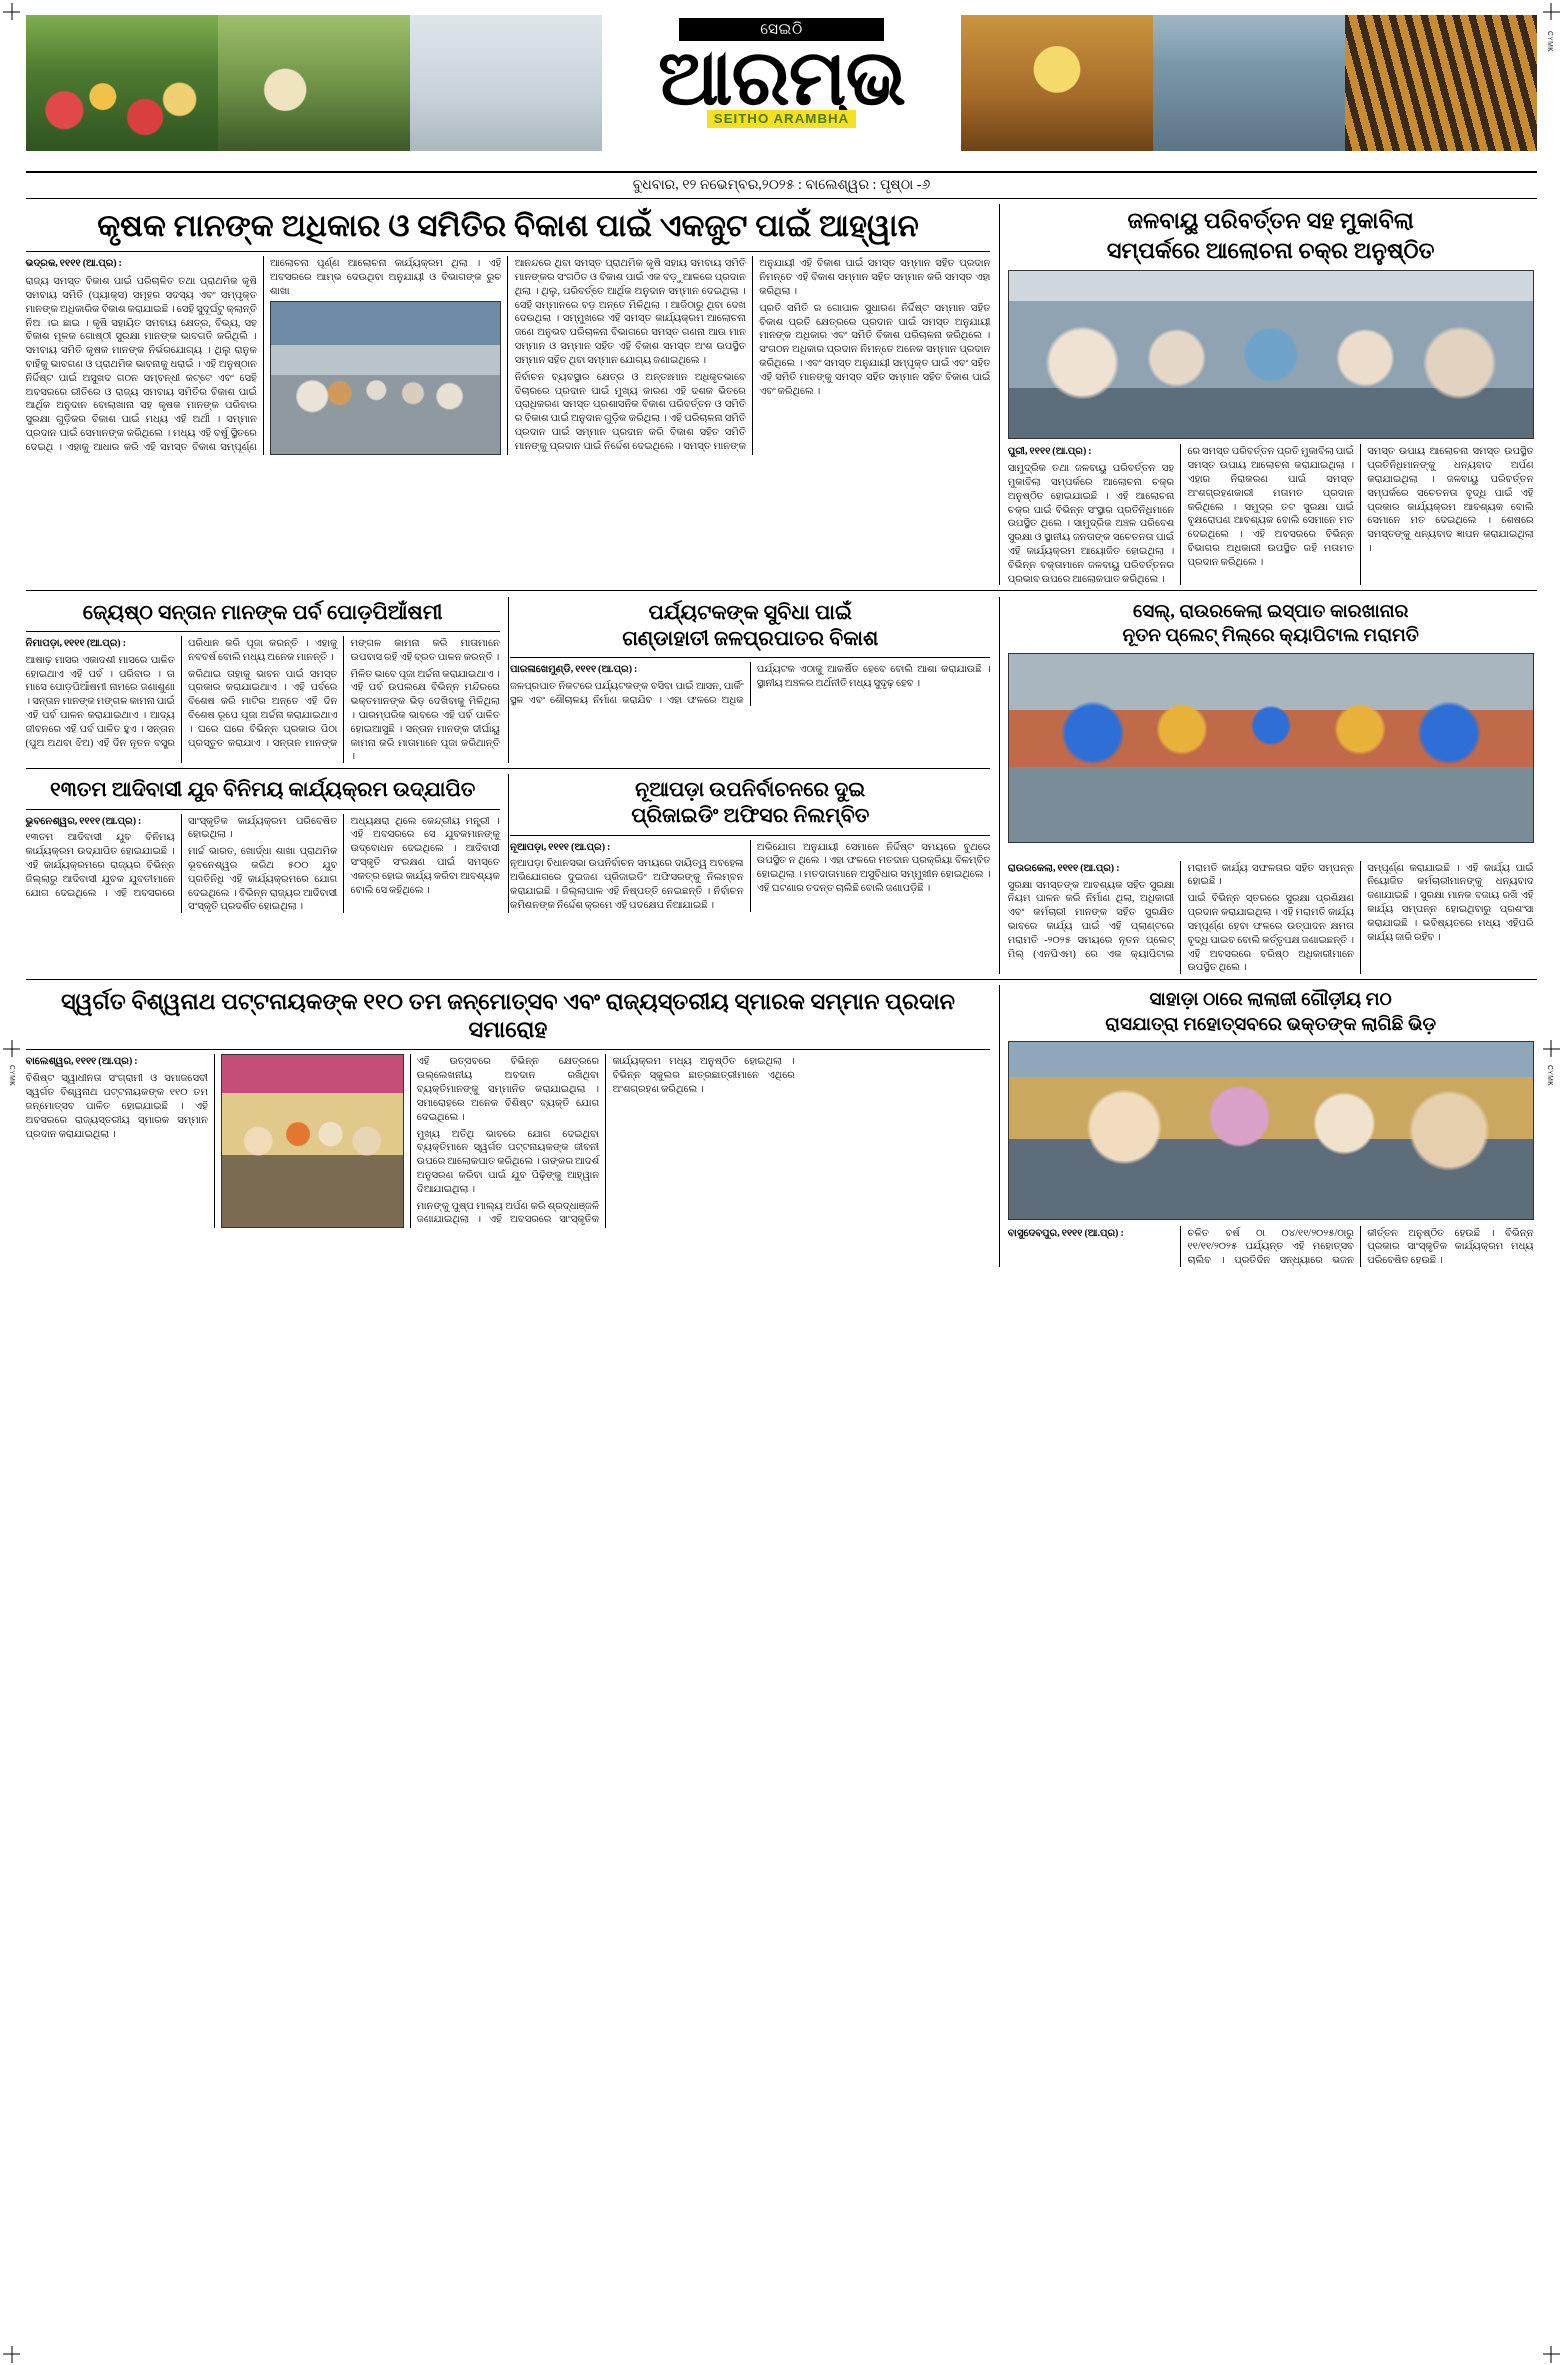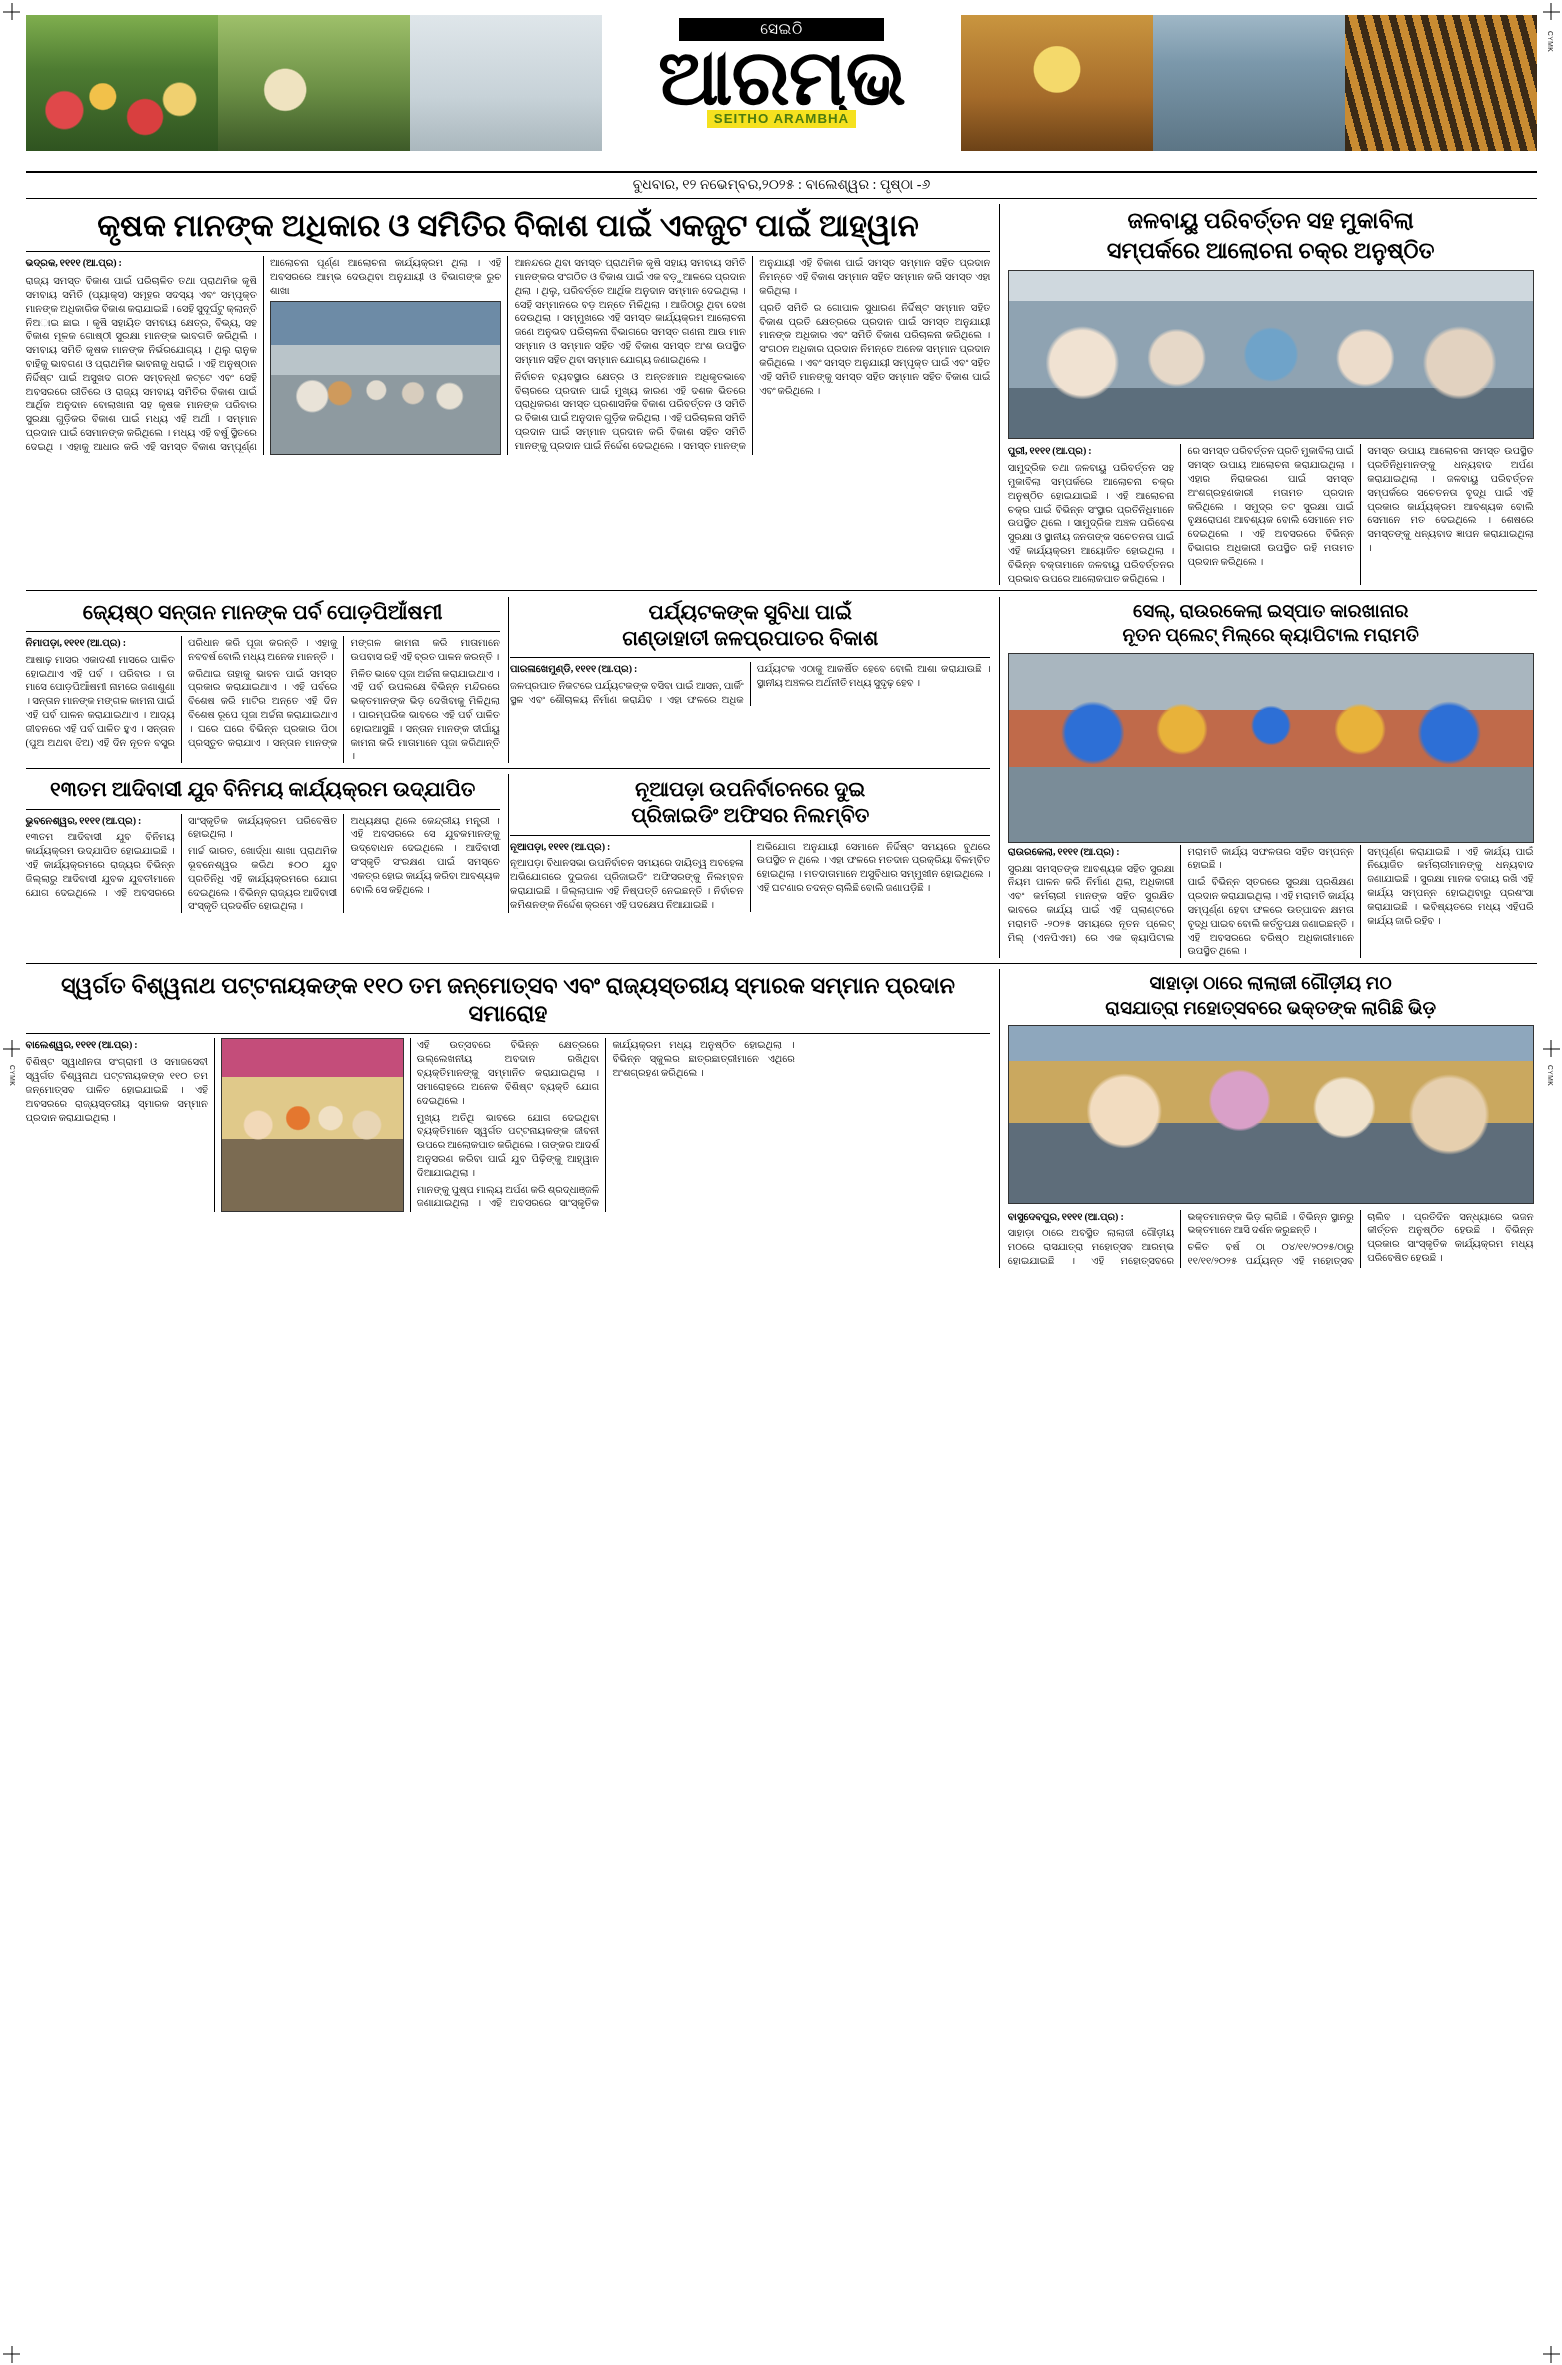--- a/index.html
+++ b/index.html
@@ -315,21 +315,21 @@
               <p>ଅଭିଯୋଗ ଅନୁଯାୟୀ ସେମାନେ ନିର୍ଦ୍ଦିଷ୍ଟ ସମୟରେ ବୁଥରେ ଉପସ୍ଥିତ ନ ଥିଲେ । ଏହା ଫଳରେ ମତଦାନ ପ୍ରକ୍ରିୟା ବିଳମ୍ବିତ ହୋଇଥିଲା । ମତଦାତାମାନେ ଅସୁବିଧାର ସମ୍ମୁଖୀନ ହୋଇଥିଲେ । ଏହି ଘଟଣାର ତଦନ୍ତ ଚାଲିଛି ବୋଲି ଜଣାପଡ଼ିଛି ।</p>
             </div>
           </div>
         </div>
       </div>
 
       <div class="col-right">
         <div class="headline h-sm">ସେଲ୍, ରାଉରକେଲା ଇସ୍ପାତ କାରଖାନାର</div>
         <div class="headline h-sm" style="margin-top:-4.1px">ନୂତନ ପ୍ଲେଟ୍ ମିଲ୍‌ରେ କ୍ୟାପିଟାଲ ମରାମତି</div>
         <div class="photo news-photo-3"></div>
-        <div class="body-text cols c3" style="margin-top:2px">
+        <div class="body-text cols c3" style="margin-top:18px">
           <p><span class="bylinecap">ରାଉରକେଲା, ୧୧୧୧ (ଆ.ପ୍ର) :</span></p>
           <p>ସୁରକ୍ଷା ସମସ୍ତଙ୍କ ଆବଶ୍ୟକ ସହିତ ସୁରକ୍ଷା ନିୟମ ପାଳନ କରି ନିର୍ମାଣ ଥିଲା, ଅଧିକାରୀ ଏବଂ କର୍ମଚାରୀ ମାନଙ୍କ ସହିତ ସୁରକ୍ଷିତ ଭାବରେ କାର୍ଯ୍ୟ ପାଇଁ ଏହି ପ୍ଲାଣ୍ଟରେ ମରାମତି -୨୦୨୫ ସମୟରେ ନୂତନ ପ୍ଲେଟ୍ ମିଲ୍ (ଏନପିଏମ) ରେ ଏକ କ୍ୟାପିଟାଲ ମରାମତି କାର୍ଯ୍ୟ ସଫଳତାର ସହିତ ସମ୍ପନ୍ନ ହୋଇଛି ।</p>
           <p>ପାଇଁ ବିଭିନ୍ନ ସ୍ତରରେ ସୁରକ୍ଷା ପ୍ରଶିକ୍ଷଣ ପ୍ରଦାନ କରାଯାଇଥିଲା । ଏହି ମରାମତି କାର୍ଯ୍ୟ ସମ୍ପୂର୍ଣ୍ଣ ହେବା ଫଳରେ ଉତ୍ପାଦନ କ୍ଷମତା ବୃଦ୍ଧି ପାଇବ ବୋଲି କର୍ତ୍ତୃପକ୍ଷ ଜଣାଇଛନ୍ତି । ଏହି ଅବସରରେ ବରିଷ୍ଠ ଅଧିକାରୀମାନେ ଉପସ୍ଥିତ ଥିଲେ ।</p>
           <p>ସମ୍ପୂର୍ଣ୍ଣ କରାଯାଇଛି । ଏହି କାର୍ଯ୍ୟ ପାଇଁ ନିୟୋଜିତ କର୍ମଚାରୀମାନଙ୍କୁ ଧନ୍ୟବାଦ ଜଣାଯାଇଛି । ସୁରକ୍ଷା ମାନକ ବଜାୟ ରଖି ଏହି କାର୍ଯ୍ୟ ସମ୍ପନ୍ନ ହୋଇଥିବାରୁ ପ୍ରଶଂସା କରାଯାଇଛି । ଭବିଷ୍ୟତରେ ମଧ୍ୟ ଏହିପରି କାର୍ଯ୍ୟ ଜାରି ରହିବ ।</p>
         </div>
       </div>
     </div>
 
     <div class="hr-thick"></div>
 
@@ -347,21 +347,20 @@
           <p>ମାନଙ୍କୁ ପୁଷ୍ପ ମାଲ୍ୟ ଅର୍ପଣ କରି ଶ୍ରଦ୍ଧାଞ୍ଜଳି ଜଣାଯାଇଥିଲା । ଏହି ଅବସରରେ ସାଂସ୍କୃତିକ କାର୍ଯ୍ୟକ୍ରମ ମଧ୍ୟ ଅନୁଷ୍ଠିତ ହୋଇଥିଲା । ବିଭିନ୍ନ ସ୍କୁଲର ଛାତ୍ରଛାତ୍ରୀମାନେ ଏଥିରେ ଅଂଶଗ୍ରହଣ କରିଥିଲେ ।</p>
         </div>
       </div>
 
       <div class="col-right">
         <div class="headline h-sm">ସାହାଡ଼ା ଠାରେ ଲାଲାଜୀ ଗୌଡ଼ୀୟ ମଠ</div>
         <div class="headline h-sm" style="margin-top:-4.1px">ରାସଯାତ୍ରା ମହୋତ୍ସବରେ ଭକ୍ତଙ୍କ ଲାଗିଛି ଭିଡ଼</div>
         <div class="photo news-photo-5"></div>
         <div class="body-text cols c3" style="margin-top:5.1px">
           <p><span class="bylinecap">ବାସୁଦେବପୁର, ୧୧୧୧ (ଆ.ପ୍ର) :</span></p>
-          <p>ସାହାଡ଼ା ଠାରେ ଅବସ୍ଥିତ ଲାଲାଜୀ ଗୌଡ଼ୀୟ ମଠରେ ରାସଯାତ୍ରା ମହୋତ୍ସବ ଆରମ୍ଭ ହୋଇଯାଇଛି । ଏହି ମହୋତ୍ସବରେ ଭକ୍ତମାନଙ୍କ ଭିଡ଼ ଲାଗିଛି । ବିଭିନ୍ନ ସ୍ଥାନରୁ ଭକ୍ତମାନେ ଆସି ଦର୍ଶନ କରୁଛନ୍ତି ।</p>
           <p>ଚଳିତ ବର୍ଷ ଠା ୦୪/୧୧/୨୦୨୫/ଠାରୁ ୧୧/୧୧/୨୦୨୫ ପର୍ଯ୍ୟନ୍ତ ଏହି ମହୋତ୍ସବ ଚାଲିବ । ପ୍ରତିଦିନ ସନ୍ଧ୍ୟାରେ ଭଜନ କୀର୍ତ୍ତନ ଅନୁଷ୍ଠିତ ହେଉଛି । ବିଭିନ୍ନ ପ୍ରକାର ସାଂସ୍କୃତିକ କାର୍ଯ୍ୟକ୍ରମ ମଧ୍ୟ ପରିବେଷିତ ହେଉଛି ।</p>
         </div>
       </div>
     </div>
 
   </div>
 </div>
 
 
 </body></html>

